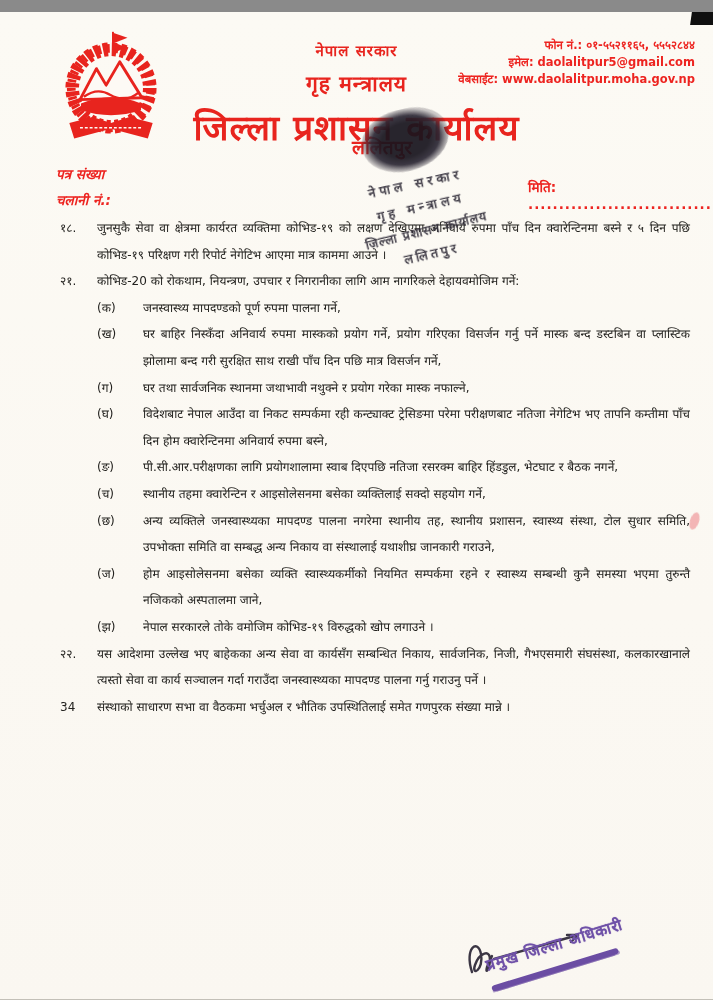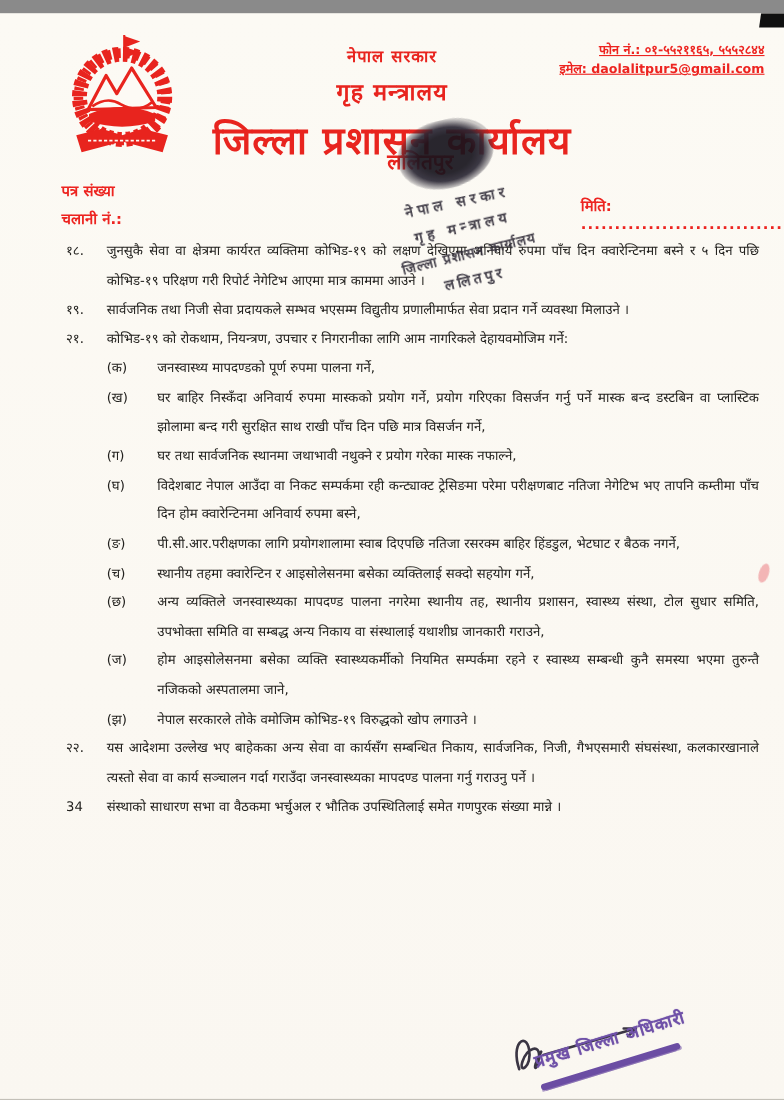--- a/index.html
+++ b/index.html
@@ -15,22 +15,22 @@
     overflow:hidden;
     color:#24231f;
   }
   
   .lh-center{position:absolute;left:90px;right:90px;top:28px;text-align:center;color:#e8241e;}
   .lh-gov{font-size:15px;font-weight:700;letter-spacing:1px;}
   .lh-ministry{font-size:21px;font-weight:700;margin-top:9px;letter-spacing:1px;}
   .lh-office{font-size:35px;font-weight:800;margin-top:6px;letter-spacing:1px;}
   .lh-district{position:absolute;left:352px;top:122px;color:#e8241e;font-size:19px;font-weight:700;z-index:1;}
   .contact{position:absolute;top:25px;right:18px;text-align:right;color:#ed2420;
-    font-size:11.5px;font-weight:700;line-height:17px;z-index:3;text-decoration:underline;}
-  .meta-left{position:absolute;left:56px;top:149px;color:#ed2420;font-size:13.5px;font-weight:700;line-height:26px;}
+    font-size:11.5px;font-weight:700;line-height:17px;z-index:3;}
+  .meta-left{position:absolute;left:56px;top:149px;color:#ed2420;font-size:13.5px;font-weight:700;line-height:26px;font-style:italic;}
   .meta-date{position:absolute;left:528px;top:166px;color:#ed2420;font-size:13.5px;font-weight:700;}
   .meta-date .dots{letter-spacing:1px;font-weight:700;}
   
   .emblem{position:absolute;left:48px;top:16px;z-index:2;}
   
   .stamp{
     position:absolute;left:316px;top:96px;width:200px;z-index:2;
     transform:rotate(-13deg);
     color:#34303c;text-align:center;
     filter:blur(0.35px);
@@ -103,20 +103,21 @@
   <div class="lh-center">
     <div class="lh-gov">नेपाल सरकार</div>
     <div class="lh-ministry">गृह मन्त्रालय</div>
     <div class="lh-office">जिल्ला प्रशासन कार्यालय</div>
   </div>
   <div class="lh-district">ललितपुर</div>
 
   <div class="contact">
     <div>फोन नं.: ०१-५५२११६५, ५५५२८४४</div>
     <div>इमेल: daolalitpur5@gmail.com</div>
+    <div>वेबसाईट: www.daolalitpur.moha.gov.np</div>
   </div>
 
   <div class="meta-left">
     <div>पत्र संख्या</div>
     <div>चलानी नं.:</div>
   </div>
   <div class="meta-date">
     <span>मिति:</span>
     <span class="dots">........................................</span>
   </div>
@@ -129,29 +130,25 @@
     <div class="sline s4">ललितपुर</div>
   </div>
 
   <div class="doc-body">
 
     <div class="item">
       <span class="num">१८.</span>
       <span class="txt">जुनसुकै सेवा वा क्षेत्रमा कार्यरत व्यक्तिमा कोभिड-१९ को लक्षण देखिएमा अनिवार्य रुपमा पाँच दिन क्वारेन्टिनमा बस्ने र ५ दिन पछि कोभिड-१९ परिक्षण गरी रिपोर्ट नेगेटिभ आएमा मात्र काममा आउने ।</span>
     </div>
 
-    <div class="item">
-      <span class="num">१९.</span>
-      <span class="txt">सार्वजनिक तथा निजी सेवा प्रदायकले सम्भव भएसम्म विद्युतीय प्रणालीमार्फत सेवा प्रदान गर्ने व्यवस्था मिलाउने ।</span>
-    </div>
 
 
     <div class="item">
       <span class="num">२१.</span>
-      <span class="txt">कोभिड-१९ को रोकथाम, नियन्त्रण, उपचार र निगरानीका लागि आम नागरिकले देहायवमोजिम गर्ने:</span>
+      <span class="txt">कोभिड-20 को रोकथाम, नियन्त्रण, उपचार र निगरानीका लागि आम नागरिकले देहायवमोजिम गर्ने:</span>
     </div>
 
     <div class="sub">
       <span class="lbl">(क)</span>
       <span class="txt">जनस्वास्थ्य मापदण्डको पूर्ण रुपमा पालना गर्ने,</span>
     </div>
     <div class="sub">
       <span class="lbl">(ख)</span>
       <span class="txt">घर बाहिर निस्कँदा अनिवार्य रुपमा मास्कको प्रयोग गर्ने, प्रयोग गरिएका विसर्जन गर्नु पर्ने मास्क बन्द डस्टबिन वा प्लास्टिक झोलामा बन्द गरी सुरक्षित साथ राखी पाँच दिन पछि मात्र विसर्जन गर्ने,</span>
     </div>

